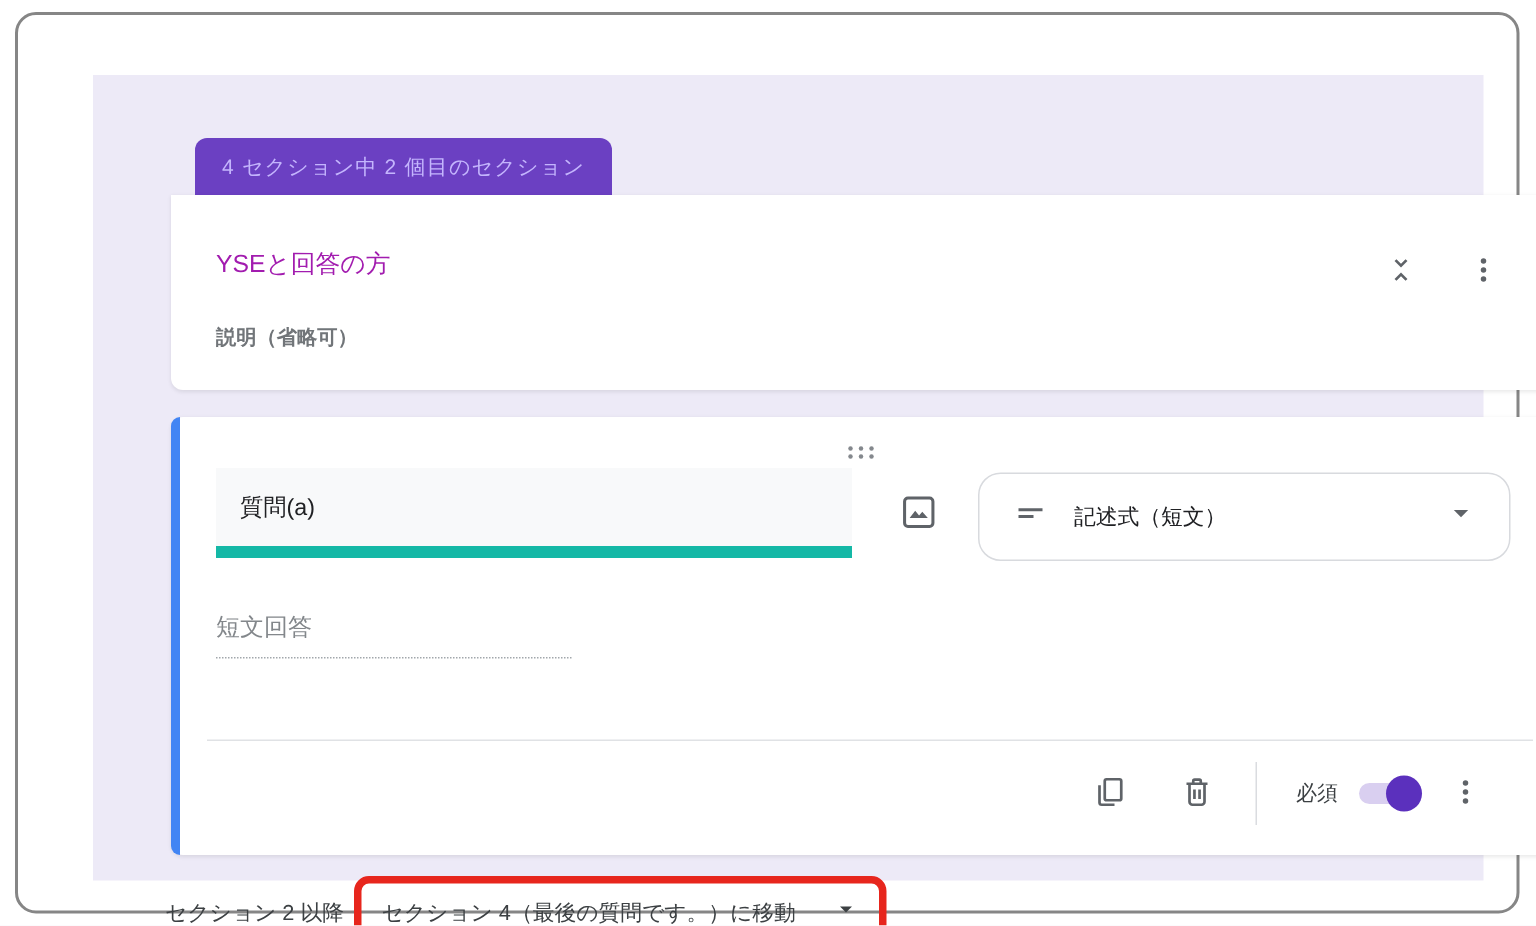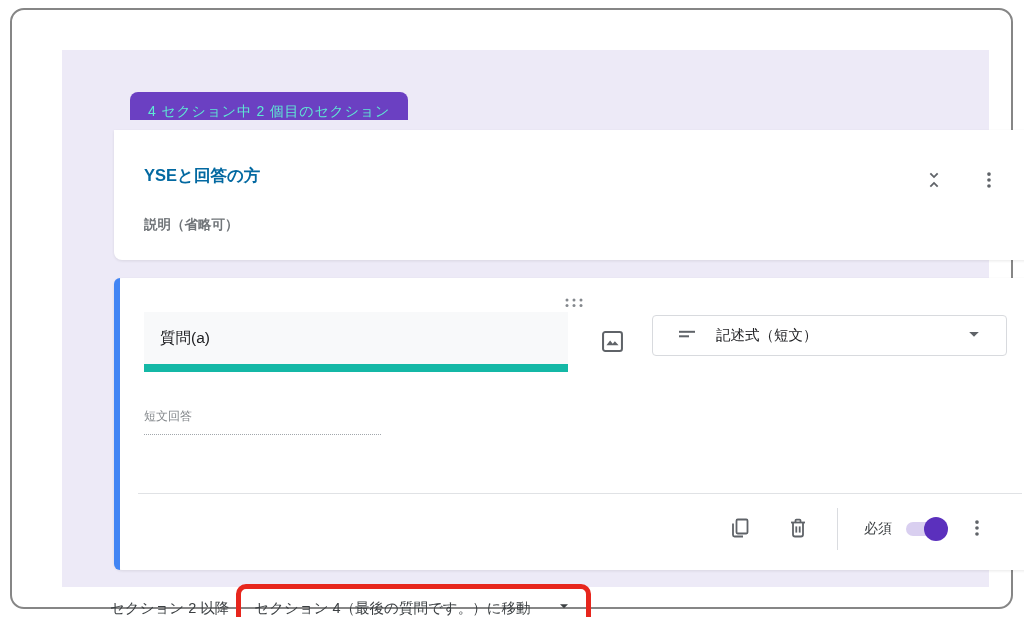--- a/index.html
+++ b/index.html
@@ -5,54 +5,54 @@
   * { margin:0; padding:0; box-sizing:border-box; }
   html,body { background:#fff; }
   body { font-family:"Liberation Sans", sans-serif; }
   .page { position:relative; width:1024px; height:617px; background:#fff; overflow:hidden; }
 
   .frame { position:absolute; left:10px; top:8px; width:1003px; height:601px;
            border:2px solid #868686; border-radius:14px; background:#fff; }
 
   .panel { position:absolute; left:50px; top:40px; width:927px; height:537px; background:#edeaf7; }
 
-  .badge { position:absolute; left:68px; top:42px; height:28px; padding:0 18px;
-           background:#6b40c2; color:#5eead4; font-size:14px; letter-spacing:0.8px;
+  .badge { position:absolute; left:68px; top:42px; height:38px; padding:0 18px;
+           background:#6b40c2; color:#c4b5fd; font-size:14px; letter-spacing:0.8px;
            line-height:38px; border-radius:8px 8px 0 0; white-space:nowrap; }
 
   .card { position:absolute; left:52px; width:920px; background:#fff;
           box-shadow:0 1px 3px rgba(0,0,0,0.09); }
 
   .section-card { top:80px; height:130px; border-radius:0 8px 8px 8px; }
-  .section-title { position:absolute; left:30px; top:35px; font-size:16.5px; color:#0369a1;font-weight:bold; }
+  .section-title { position:absolute; left:30px; top:35px; font-size:16.5px; color:#a21caf; }
   .section-desc  { position:absolute; left:30px; top:86px; font-size:13.5px; color:#717579;font-weight:bold; }
   .icon-btn { position:absolute; width:28px; height:28px; display:flex; align-items:center;
               justify-content:center; background:none; border:none; cursor:pointer; padding:0; }
   .collapse-btn { left:806px; top:37px; }
   .sec-menu-btn { left:861px; top:37px; }
 
   .q-card { top:228px; height:292px; border-radius:8px; }
   .blue-bar { position:absolute; left:0; top:0; width:6px; height:100%;
               background:#4285f4; border-radius:8px 0 0 8px; }
   .drag { position:absolute; left:50%; top:16px; transform:translateX(-50%); cursor:grab; }
 
   .q-input { position:absolute; left:30px; top:34px; width:424px; height:60px;
              background:#f8f9fa; border:none; border-bottom:8px solid #14b8a6;
              padding:0 16px; font-size:15.5px; color:#202124;
              font-family:"Liberation Sans", sans-serif; outline:none; }
 
   .img-btn { left:482px; top:49px; width:32px; height:32px; }
 
-  .type-dd { position:absolute; left:538px; top:37px; width:355px; height:41px;
-             border:1px solid #d8dade; border-radius:4px; background:#fff;
+  .type-dd { position:absolute; left:538px; top:37px; width:355px; height:59px;
+             border:1px solid #d8dade; border-radius:15px; background:#fff;
              display:flex; align-items:center; padding:0 20px 0 22px; cursor:pointer; }
   .type-dd .dd-label { flex:1; margin-left:17px; font-size:14.5px; color:#202124; }
 
   .answer-ph { position:absolute; left:30px; top:130px; width:237px;
-               font-size:12px; color:#83878b; padding-bottom:9px;
+               font-size:16px; color:#83878b; padding-bottom:9px;
                border-bottom:1px dotted #a2a7ac; }
 
   .card-divider { position:absolute; left:24px; top:215px; width:884px; height:1px; background:#e0e2e5; }
 
   .toolbar { position:absolute; top:220px; right:44px; height:62px; display:flex; align-items:center;justify-content:space-between; }
   .tb-btn { width:26px; height:26px; display:flex; align-items:center; justify-content:center;
             background:none; border:none; cursor:pointer; padding:0; }
   .tb-gap-a { margin-left:32px; }
   .v-div { width:1px; height:42px; background:#dadce0; margin:0 26px 0 26px; }
   .req-label { font-size:14px; color:#3c4043; }

